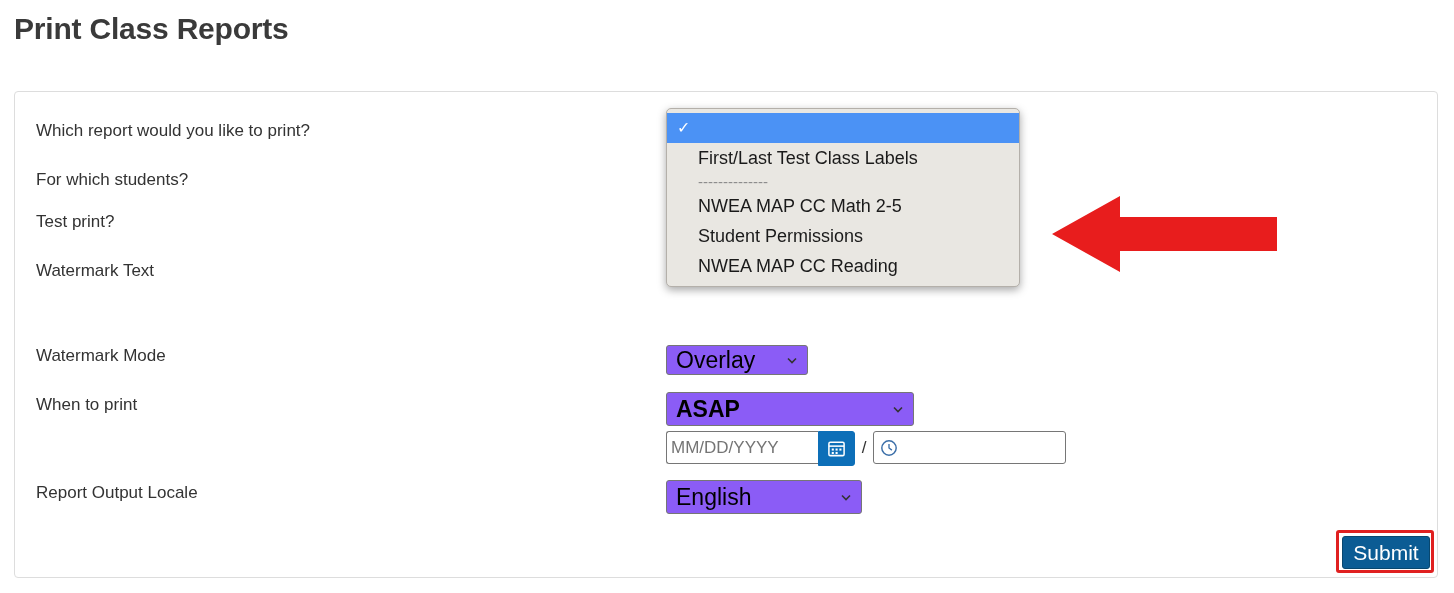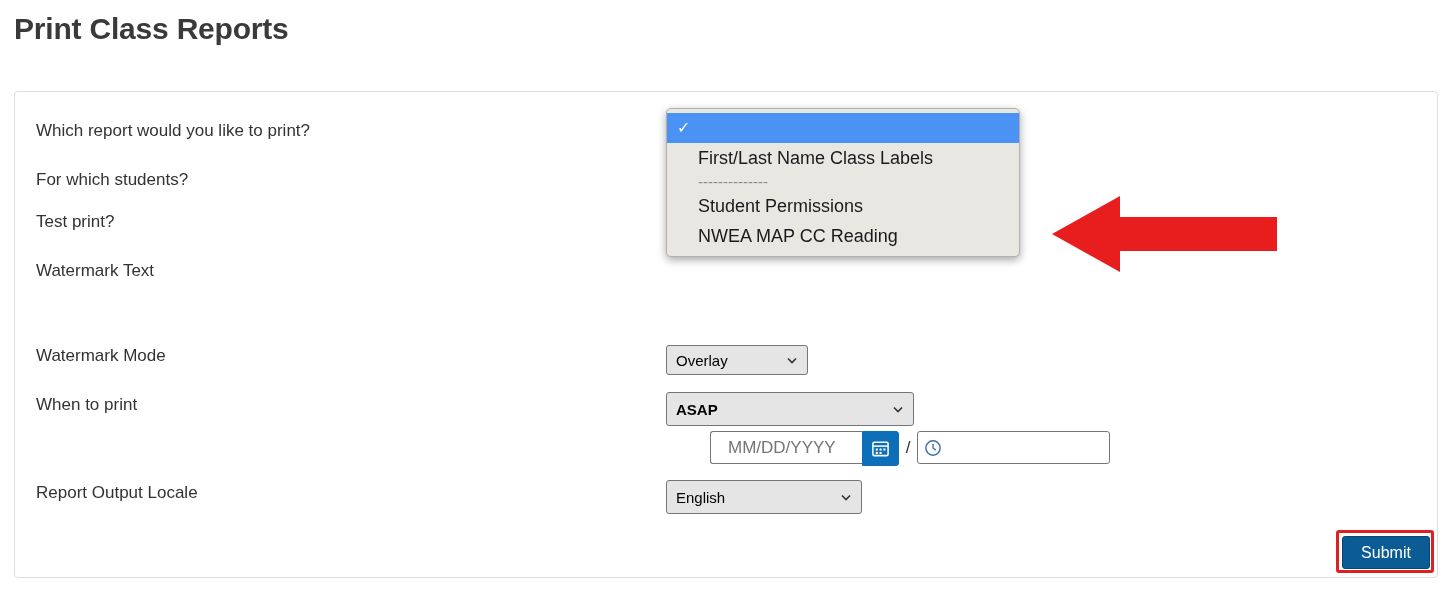--- a/index.html
+++ b/index.html
@@ -52,22 +52,22 @@
   .lbl-wmmode      { left: 36px; top: 346px; }
   .lbl-whenprint   { left: 36px; top: 395px; }
   .lbl-locale      { left: 36px; top: 483px; }
 
   
   .select-box {
     position: absolute;
     box-sizing: border-box;
     border: 1px solid #767676;
     border-radius: 3px;
-    background: #e5e5e5;
-    font-size: 15px;
+    background: #8b5cf6;
+    font-size: 23px;
     color: #000000;
     padding: 0 28px 0 9px;
     display: flex;
     align-items: center;
   }
   .select-box .chev {
     position: absolute;
     right: 9px;
     top: 50%;
     transform: translateY(-50%);
@@ -98,23 +98,22 @@
     box-sizing: border-box;
     width: 152px;
     height: 33px;
     border: 1px solid #767676;
     border-right: none;
     border-radius: 3px 0 0 3px;
     background: #ffffff;
     font-family: "Liberation Sans", sans-serif;
     font-size: 17px;
     color: #a0a0a0;
-    padding: 0 17px;
+    padding: 0 4px;
     outline: none;
-    margin-left: 44px;
   }
   .cal-btn {
     width: 35px;
     height: 33px;
     background: #0d6fb8;
     border: 1px solid #0d6fb8;
     border-radius: 0 3px 3px 0;
     display: flex;
     align-items: center;
     justify-content: center;
@@ -225,21 +224,21 @@
   .submit-btn {
     position: absolute;
     left: 1342px;
     top: 536px;
     width: 86px;
     height: 31px;
     background: #0b5c94;
     border: 1px solid #08476f;
     border-radius: 3px;
     color: #ffffff;
-    font-size: 16px;
+    font-size: 21px;
     font-family: "Liberation Sans", sans-serif;
     display: flex;
     align-items: center;
     justify-content: center;
     cursor: pointer;
     z-index: 26;
   }
 </style>
 </head>
 <body>
@@ -298,23 +297,26 @@
   <svg class="chev" viewBox="0 0 12 12">
     <path d="M2 4.5 L6 8.5 L10 4.5" fill="none" stroke="#333" stroke-width="1.6"></path>
   </svg>
 </div>
 
 <div class="dropdown">
   <div class="dd-item selected">
     <span class="check">✓</span>
   </div>
   <div class="dd-item">
-    <span>First/Last Name Class Labels</span>
+    <span>First/Last Test Class Labels</span>
   </div>
   <div class="dd-sep">--------------</div>
+  <div class="dd-item">
+    <span>NWEA MAP CC Math 2-5</span>
+  </div>
   <div class="dd-item">
     <span>Student Permissions</span>
   </div>
   <div class="dd-item">
     <span>NWEA MAP CC Reading</span>
   </div>
 </div>
 
 <svg class="red-arrow" viewBox="0 0 225 82">
   <polygon points="0,41 68,3 68,24 225,24 225,58 68,58 68,79" fill="#e81d1d"></polygon>

